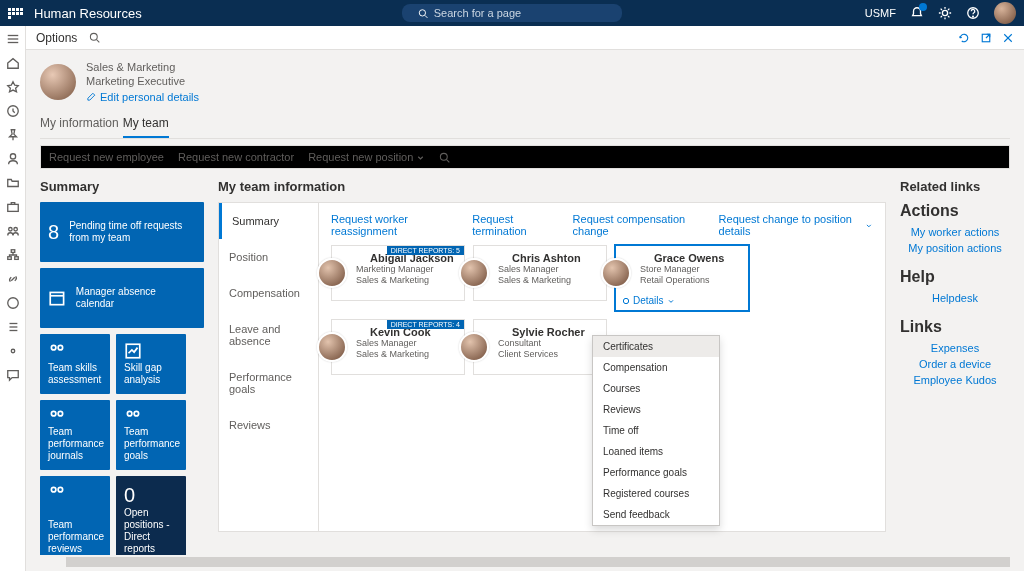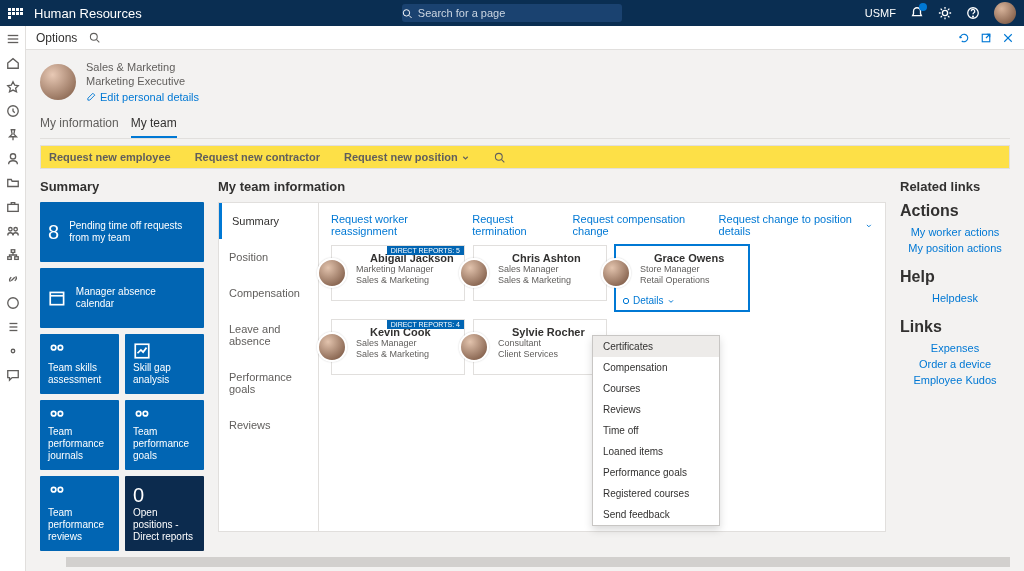--- a/index.html
+++ b/index.html
@@ -2,21 +2,21 @@
 <html><head>
 <meta charset="utf-8">
 <style>
 * { box-sizing: border-box; margin: 0; padding: 0; font-family: "Segoe UI", sans-serif; }
 body { width: 1024px; height: 571px; background: #f3f2f1; overflow: hidden; font-size: 12px; color: #323130; }
 
 .topbar { height: 26px; background: #0a2e52; color: #fff; display: flex; align-items: center; padding: 0 8px; }
 .topbar .waffle { width: 16px; display:flex; flex-wrap:wrap; gap:1px; margin-right:10px;}
 .topbar .waffle span{ width:3px;height:3px;background:#fff;display:block;}
 .topbar .title { font-size: 13px; font-weight: 400; }
-.topbar .search-wrap { margin-left: 260px; width: 220px; height: 18px; background: #1a4270; display:flex; align-items:center; padding:0 0; border-radius:3px;}
+.topbar .search-wrap { margin-left: 260px; width: 220px; height: 18px; background: #1a4270; display:flex; align-items:center; padding:0 16px; border-radius:8px;}
 .topbar .search-wrap svg{width:11px;height:11px;margin-right:6px;}
 .topbar .search-wrap input{ background:transparent; border:none; color:#cbd6e2; font-size:11px; outline:none; width:100%;}
 .topbar .search-wrap input::placeholder{color:#cbd6e2;}
 .topbar .right { margin-left:auto; display:flex; align-items:center; gap:14px; font-size:11px;}
 .topbar .right .icon{width:14px;height:14px;display:flex;align-items:center;justify-content:center;position:relative;}
 .topbar .right .badge{position:absolute;top:-3px;right:-3px;background:#0078d4;color:#fff;border-radius:50%;width:8px;height:8px;font-size:6px;display:flex;align-items:center;justify-content:center;}
 .topbar .avatar{width:22px;height:22px;border-radius:50%;background:radial-gradient(circle at 35% 30%, #d8b49b, #6e4a36);}
 
 .maincols{display:flex;height:calc(100% - 26px);}
 .leftrail{width:26px;background:#fff;border-right:1px solid #e1dfdd;display:flex;flex-direction:column;align-items:center;padding-top:6px;gap:10px;}
@@ -28,35 +28,35 @@
 .optionsbar .right{margin-left:auto;display:flex;gap:10px;}
 .optionsbar .right svg{width:12px;height:12px;color:#0078d4;}
 
 .page{padding:10px 14px 0 14px;overflow:hidden;flex:1;display:flex;flex-direction:column;}
 .welcome{font-size:22px;font-weight:400;color:#323130;margin-bottom:4px;}
 .person-row{display:flex;align-items:center;gap:10px;margin-bottom:6px;}
 .person-ava{width:36px;height:36px;border-radius:50%;background:radial-gradient(circle at 35% 30%,#e8c9b5,#7a5640);}
 .person-meta{font-size:11px;line-height:14px;color:#605e5c;}
 .person-meta .edit{color:#0078d4;display:flex;align-items:center;gap:4px;margin-top:2px;cursor:pointer;}
 
-.tabs{display:flex;gap:12px;border-bottom:1px solid #e1dfdd;font-size:12px;margin-bottom:6px;}
+.tabs{display:flex;gap:4px;border-bottom:1px solid #e1dfdd;font-size:12px;margin-bottom:6px;}
 .tabs .tab{padding:6px 0;color:#605e5c;cursor:pointer;}
 .tabs .tab.active{color:#323130;border-bottom:2px solid #0078d4;}
 
-.actionbar{height:24px;background:#fde047;border:1px solid #e1dfdd;display:flex;align-items:center;padding:0 8px;gap:24px;font-size:11px;color:#605e5c;margin-bottom:10px;font-weight:bold;}
+.actionbar{height:24px;background:#000000;border:1px solid #e1dfdd;display:flex;align-items:center;padding:0 8px;gap:14px;font-size:11px;color:#605e5c;margin-bottom:10px;}
 .actionbar .item{display:flex;align-items:center;gap:3px;cursor:pointer;}
 
 .body3{display:flex;gap:14px;flex:1;min-height:0;}
 .summary-col{width:164px;}
 .section-title{font-size:13px;font-weight:600;margin-bottom:8px;}
 .tiles{display:flex;flex-direction:column;gap:6px;}
 .tile-row{display:flex;gap:6px;}
 .tile{background:#0165b3;color:#fff;padding:8px;border-radius:1px;display:flex;flex-direction:column;justify-content:space-between;min-height:60px;}
 .tile.wide{width:164px;flex-direction:row;align-items:center;gap:10px;}
-.tile.half{width:79px;}
+.tile.half{width:70px;}
 .tile.dark{background:#0c2b4e;}
 .tile .big{font-size:20px;font-weight:300;}
 .tile .lbl{font-size:10px;line-height:12px;}
 .tile svg{width:18px;height:18px;}
 
 .mid-col{flex:1;}
 .team-card{background:#fff;border:1px solid #e1dfdd;display:flex;min-height:330px;}
 .team-nav{width:100px;border-right:1px solid #e1dfdd;}
 .team-nav .nitem{padding:12px 10px;font-size:11px;color:#605e5c;cursor:pointer;}
 .team-nav .nitem.active{border-left:3px solid #0078d4;color:#323130;}

